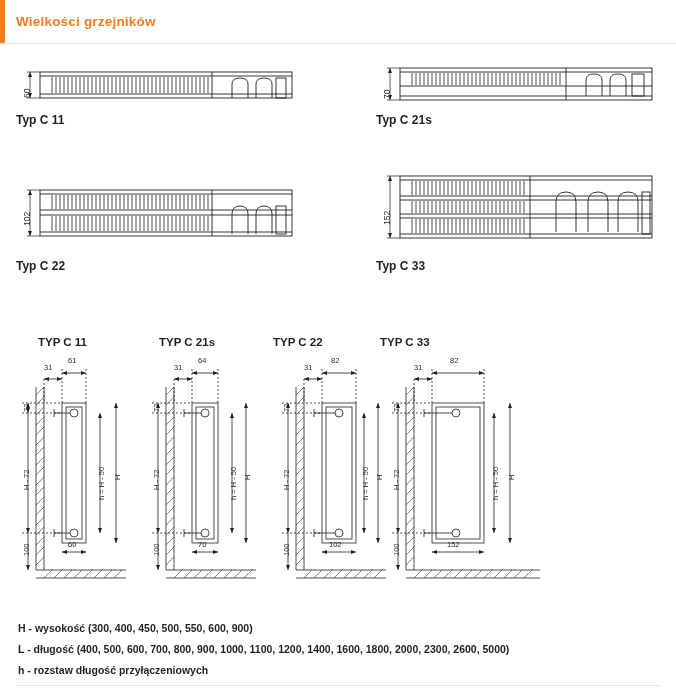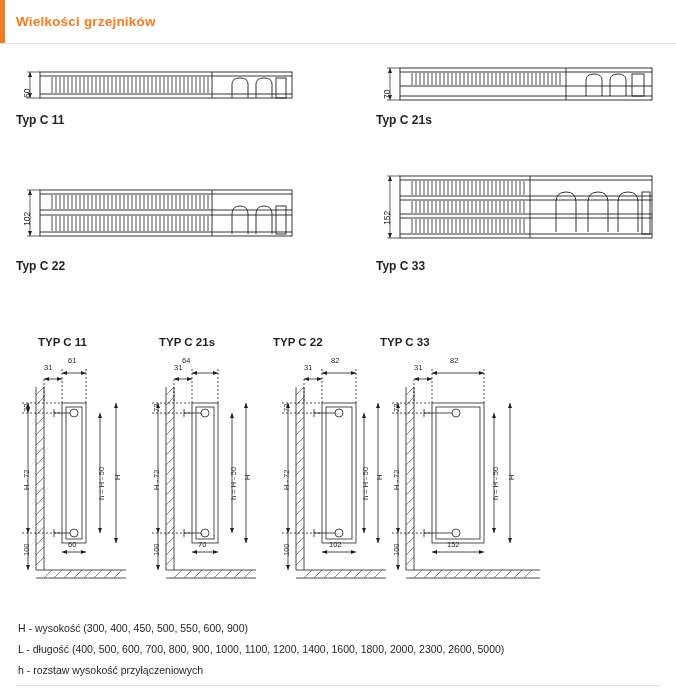--- a/index.html
+++ b/index.html
@@ -84,20 +84,21 @@
     font-size: 11.5px;
     font-weight: bold;
     color: #231f20;
     white-space: nowrap;
   }
   .footnote {
     position: absolute;
     font-size: 10.5px;
     color: #231f20;
     white-space: nowrap;
+    font-weight: bold;
   }
   .foot-rule {
     position: absolute;
     left: 16px;
     width: 644px;
     height: 1px;
     background: #e3e3e3;
   }
   svg { display: block; }
   .svg-layer {
@@ -440,21 +441,21 @@
   <div class="lbl-xs" style="left:44px;  top:363px;">31</div>
   <div class="lbl-xs" style="left:68px;  top:356px;">61</div>
   <div class="lbl-xs vert" style="left:22px;  top:412px;">72</div>
   <div class="lbl-xs vert" style="left:22px;  top:490px;">H - 72</div>
   <div class="lbl-xs vert" style="left:22px;  top:556px;">100</div>
   <div class="lbl-xs vert" style="left:97px;  top:500px;">h = H - 50</div>
   <div class="lbl-xs vert" style="left:113px; top:480px;">H</div>
   <div class="lbl-xs" style="left:68px;  top:540px;">60</div>
 
   <div class="lbl-xs" style="left:174px; top:363px;">31</div>
-  <div class="lbl-xs" style="left:182px; top:356px;">64</div>
+  <div class="lbl-xs" style="left:198px; top:356px;">64</div>
   <div class="lbl-xs vert" style="left:152px; top:412px;">72</div>
   <div class="lbl-xs vert" style="left:152px; top:490px;">H - 72</div>
   <div class="lbl-xs vert" style="left:152px; top:556px;">100</div>
   <div class="lbl-xs vert" style="left:229px; top:500px;">h = H - 50</div>
   <div class="lbl-xs vert" style="left:243px; top:480px;">H</div>
   <div class="lbl-xs" style="left:198px; top:540px;">70</div>
 
   <div class="lbl-xs" style="left:304px; top:363px;">31</div>
   <div class="lbl-xs" style="left:331px; top:356px;">82</div>
   <div class="lbl-xs vert" style="left:282px; top:412px;">72</div>
@@ -468,16 +469,16 @@
   <div class="lbl-xs" style="left:450px; top:356px;">82</div>
   <div class="lbl-xs vert" style="left:392px; top:412px;">72</div>
   <div class="lbl-xs vert" style="left:392px; top:490px;">H - 72</div>
   <div class="lbl-xs vert" style="left:392px; top:556px;">100</div>
   <div class="lbl-xs vert" style="left:491px; top:500px;">h = H - 50</div>
   <div class="lbl-xs vert" style="left:507px; top:480px;">H</div>
   <div class="lbl-xs" style="left:447px; top:540px;">152</div>
 
   <div class="footnote" style="left:18px; top:622px;">H - wysokość (300, 400, 450, 500, 550, 600, 900)</div>
   <div class="footnote" style="left:18px; top:643px;">L - długość (400, 500, 600, 700, 800, 900, 1000, 1100, 1200, 1400, 1600, 1800, 2000, 2300, 2600, 5000)</div>
-  <div class="footnote" style="left:18px; top:664px;">h - rozstaw wysokość przyłączeniowych</div>
+  <div class="footnote" style="left:18px; top:664px;">h - rozstaw długość przyłączeniowych</div>
   <div class="foot-rule" style="top:685px;"></div>
 
 </div>
 
 </body></html>

